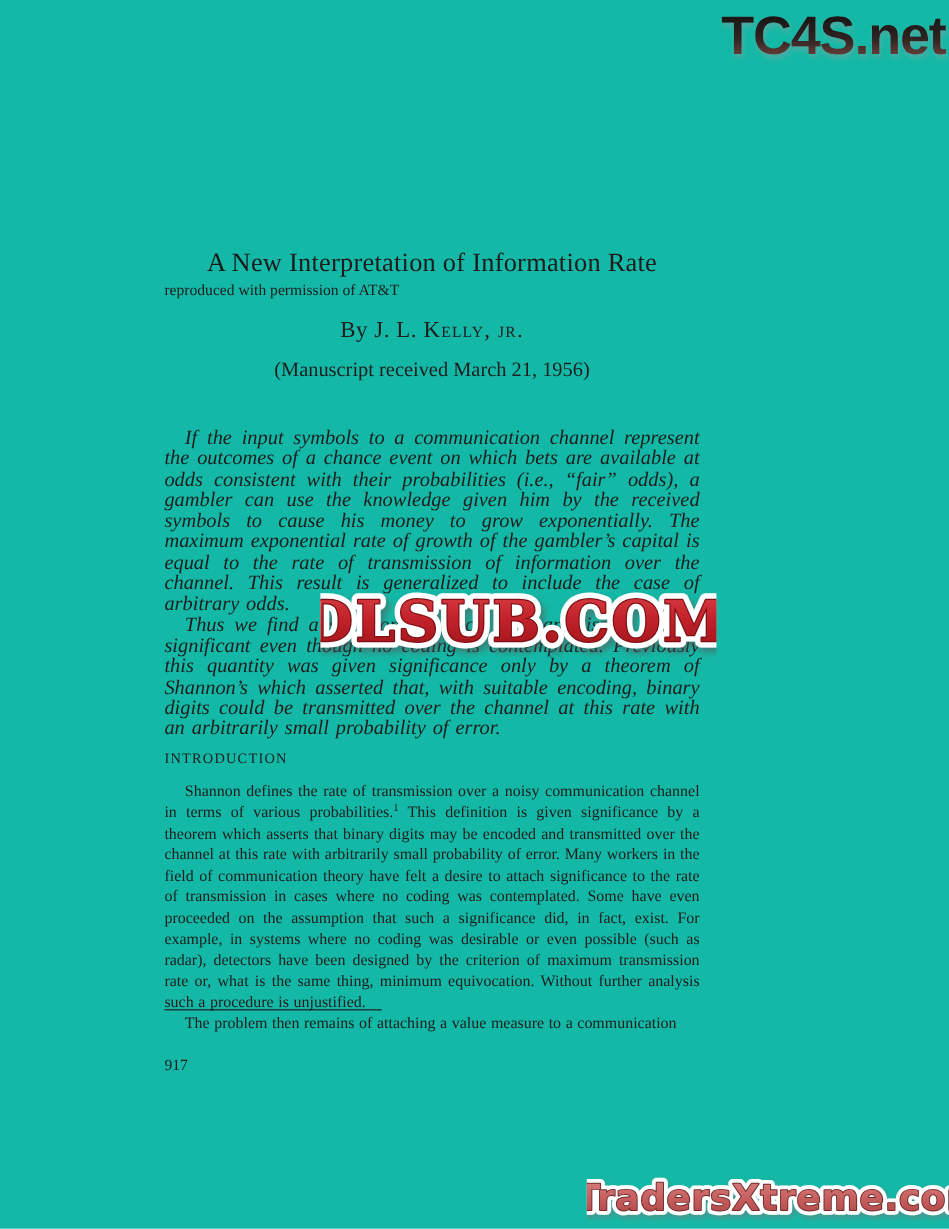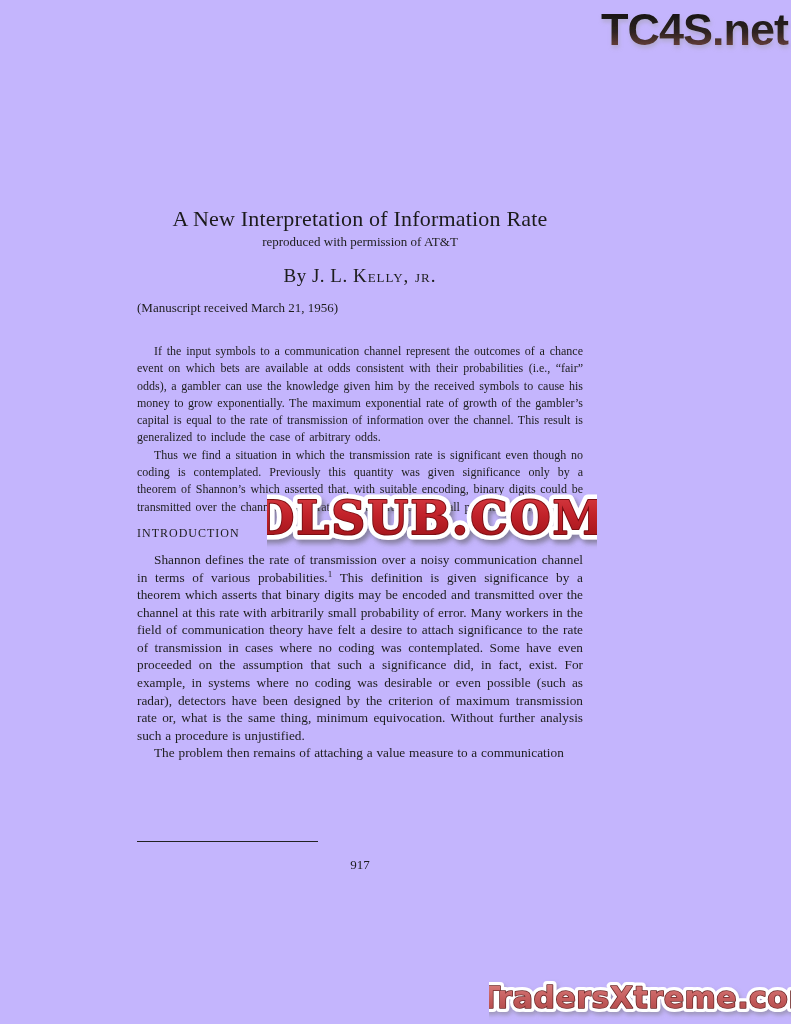--- a/index.html
+++ b/index.html
@@ -1,51 +1,51 @@
 <!DOCTYPE html>
 <html><head>
 <meta charset="utf-8">
 <style>
   html,body{margin:0;padding:0;}
   body{
     width:791px;height:1024px;position:relative;background:#ffffff;
     font-family:"Liberation Serif", serif;color:#1d1d1d;overflow:hidden;
   }
-  .paper{position:absolute;inset:0;background:#c4b5fd;}
+  .paper{position:absolute;inset:0;background:#14b8a6;}
 
   
   .doc{position:absolute;left:137px;top:206px;width:446px;}
 
   .title{
     font-size:22px;line-height:26px;font-weight:400;margin:0;
     text-align:center;letter-spacing:0.2px;color:#1b1b1b;
   }
-  .subtitle{font-size:13px;line-height:16px;margin-top:2px;text-align:center;}
+  .subtitle{font-size:13px;line-height:16px;margin-top:2px;text-align:left;}
   .byline{font-size:19px;line-height:24px;margin-top:14px;text-align:center;letter-spacing:0.5px;}
   .byline .sc{font-variant:small-caps;letter-spacing:1px;}
-  .ms-note{font-size:13px;line-height:16px;margin-top:12px;}
+  .ms-note{font-size:17px;line-height:16px;margin-top:12px;text-align:center;}
 
-  .abstract{margin-top:27px;font-size:12px;line-height:17.3px;
+  .abstract{margin-top:40px;font-style:italic;font-size:17px;line-height:17.3px;
     text-align:justify;word-spacing:1.5px;}
   .abstract p{margin:0;text-indent:17px;}
 
   .section-heading{margin-top:10px;font-size:12px;line-height:15px;
     letter-spacing:1px;font-weight:400;}
   .body-text{font-size:13.3px;line-height:17.6px;
     text-align:justify;word-spacing:0.5px;}
   .body-text p{margin:0;text-indent:17px;}
   sup{font-size:9px;line-height:0;}
 
   
   .footnote{position:absolute;left:137px;top:841px;width:446px;
     font-size:12px;line-height:16.5px;text-align:justify;}
   .footnote-rule{width:181px;height:0;border-top:1.5px solid #222;margin-bottom:4px;}
   .footnote-text{text-indent:13px;}
-  .page-number{position:absolute;left:137px;top:857px;width:446px;
-    text-align:center;font-size:13px;}
+  .page-number{position:absolute;left:137px;top:880px;width:446px;
+    text-align:left;font-size:13px;}
 
   
   .wm-tc4s{position:absolute;left:588px;top:3px;}
   .wm-dlsub{position:absolute;left:267px;top:478px;}
   .wm-traders{position:absolute;left:468px;top:976px;padding-left:21px;}
   .wm-tc4s svg, .wm-dlsub svg, .wm-traders svg{display:block;}
 </style>
 </head>
 <body>
 

